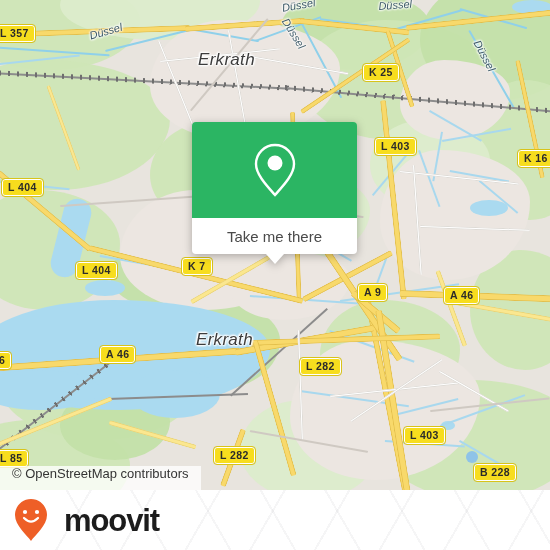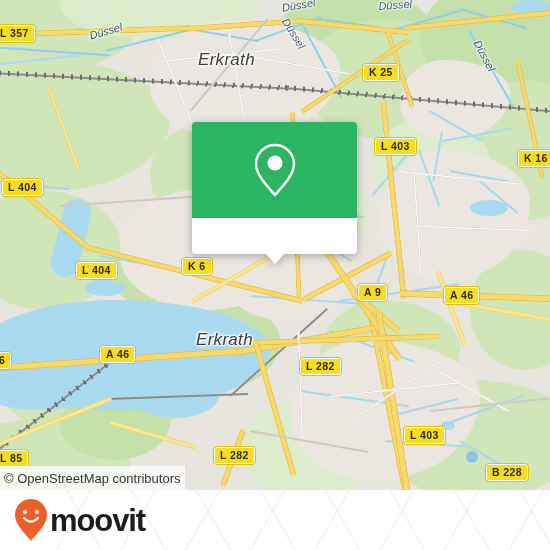--- a/index.html
+++ b/index.html
@@ -116,22 +116,22 @@
     width: 12px; height: 12px;
     border-radius: 50%;
     background: #8ec3e8;
   }
 
   
   #attribution {
     position: absolute;
     left: 0; top: 466px;
     height: 24px;
-    padding: 0 4px;
-    display: flex; align-items: center;
+    padding: 0 12px;
+    display: flex; 
     background: rgba(255,255,255,.78);
     color: #343434;
     font-size: 13px;
     white-space: nowrap;
   }
 
   
   #popup {
     position: absolute;
     left: 192px; top: 122px;
@@ -187,21 +187,21 @@
     position: relative;
     flex: 1 1 auto;
     color: #3b3f45;
     font-size: 15.5px;
     line-height: 20px;
     max-width: 400px;
   }
   #moovit-logo {
     position: relative;
     display: flex; align-items: center;
-    gap: 2px;
+    gap: 16px;
     flex: 0 0 auto;
   }
   #moovit-pin { flex: 0 0 auto; }
   #moovit-word {
     color: #1c1c1c;
     font-size: 31px;
     font-weight: bold;
     letter-spacing: -1.1px;
     line-height: 31px;
   }
@@ -347,39 +347,40 @@
     <div class="river-label" style="left:378px;top:0px;transform:rotate(-4deg);">Düssel</div>
     <div class="river-label" style="left:290px;top:16px;transform:rotate(58deg);">Düssel</div>
     <div class="river-label" style="left:482px;top:38px;transform:rotate(62deg);">Düssel</div>
 
     <div class="shield" style="left:-6px;top:25px;">L 357</div>
     <div class="shield" style="left:363px;top:64px;">K 25</div>
     <div class="shield" style="left:375px;top:138px;">L 403</div>
     <div class="shield" style="left:518px;top:150px;">K 16</div>
     <div class="shield" style="left:2px;top:179px;">L 404</div>
     <div class="shield" style="left:76px;top:262px;">L 404</div>
-    <div class="shield" style="left:182px;top:258px;">K 6</div>
+    <div class="shield" style="left:182px;top:258px;">K 7</div>
     <div class="shield" style="left:358px;top:284px;">A 9</div>
     <div class="shield" style="left:444px;top:287px;">A 46</div>
     <div class="shield" style="left:100px;top:346px;">A 46</div>
     <div class="shield" style="left:300px;top:358px;">L 282</div>
     <div class="shield" style="left:-6px;top:450px;">L 85</div>
     <div class="shield" style="left:214px;top:447px;">L 282</div>
     <div class="shield" style="left:404px;top:427px;">L 403</div>
-    <div class="shield" style="left:486px;top:464px;">B 228</div>
+    <div class="shield" style="left:474px;top:464px;">B 228</div>
     <div class="shield" style="left:-7px;top:352px;">6</div>
 
     <div id="popup">
       <div id="popup-header">
         <svg width="46" height="56" viewBox="0 0 46 56">
           <path d="M23 3 C12.5 3 4 11.5 4 22 C4 33 16 45 23 53 C30 45 42 33 42 22 C42 11.5 33.5 3 23 3 Z" fill="none" stroke="#ffffff" stroke-width="2.4"></path>
           <circle cx="23" cy="21" r="7.5" fill="#ffffff"></circle>
         </svg>
       </div>
       <div id="popup-footer">
+        <span>Take me there</span>
         <div id="popup-tail"></div>
       </div>
     </div>
 
     <div id="attribution">
       <span>© OpenStreetMap contributors</span>
     </div>
   </div>
 
   <div id="bottombar">

